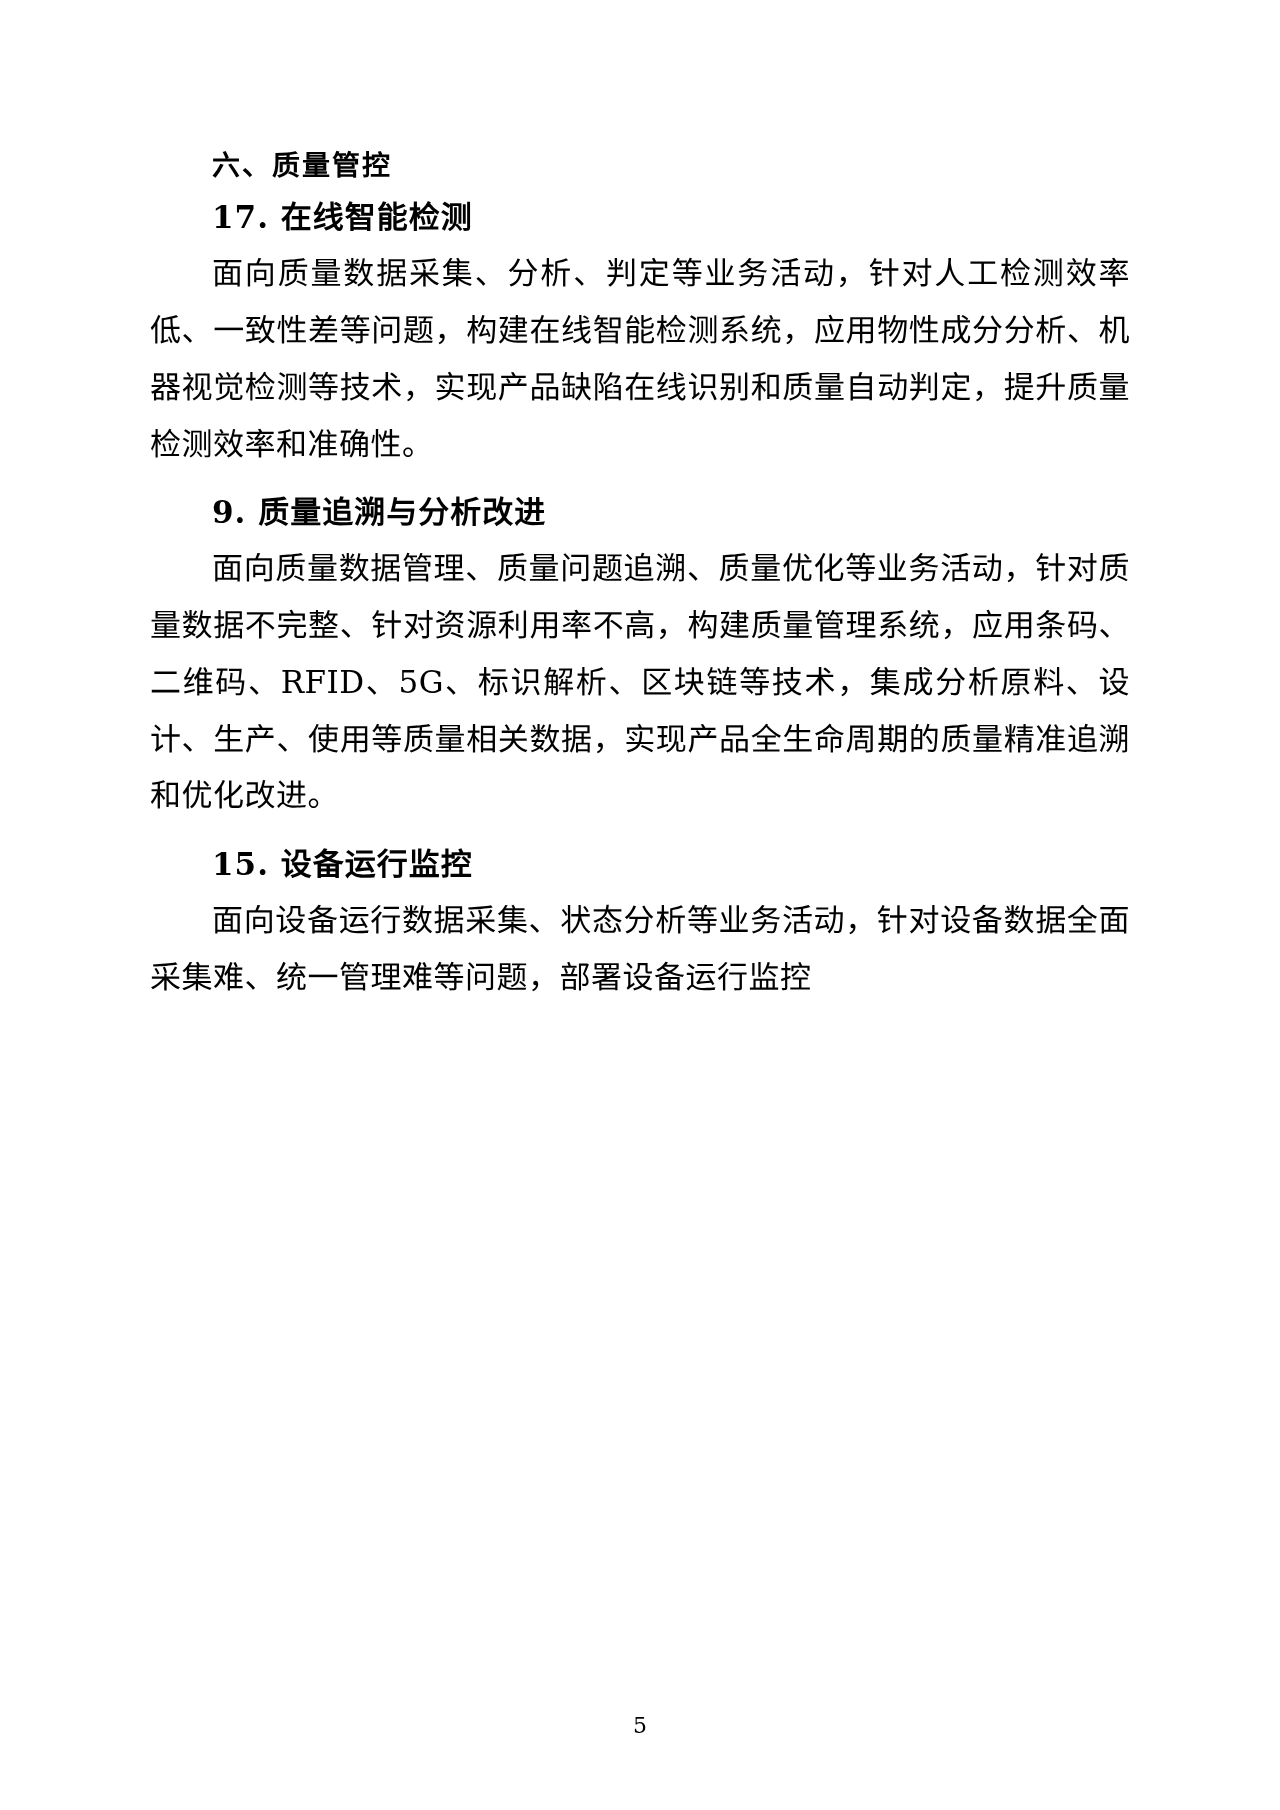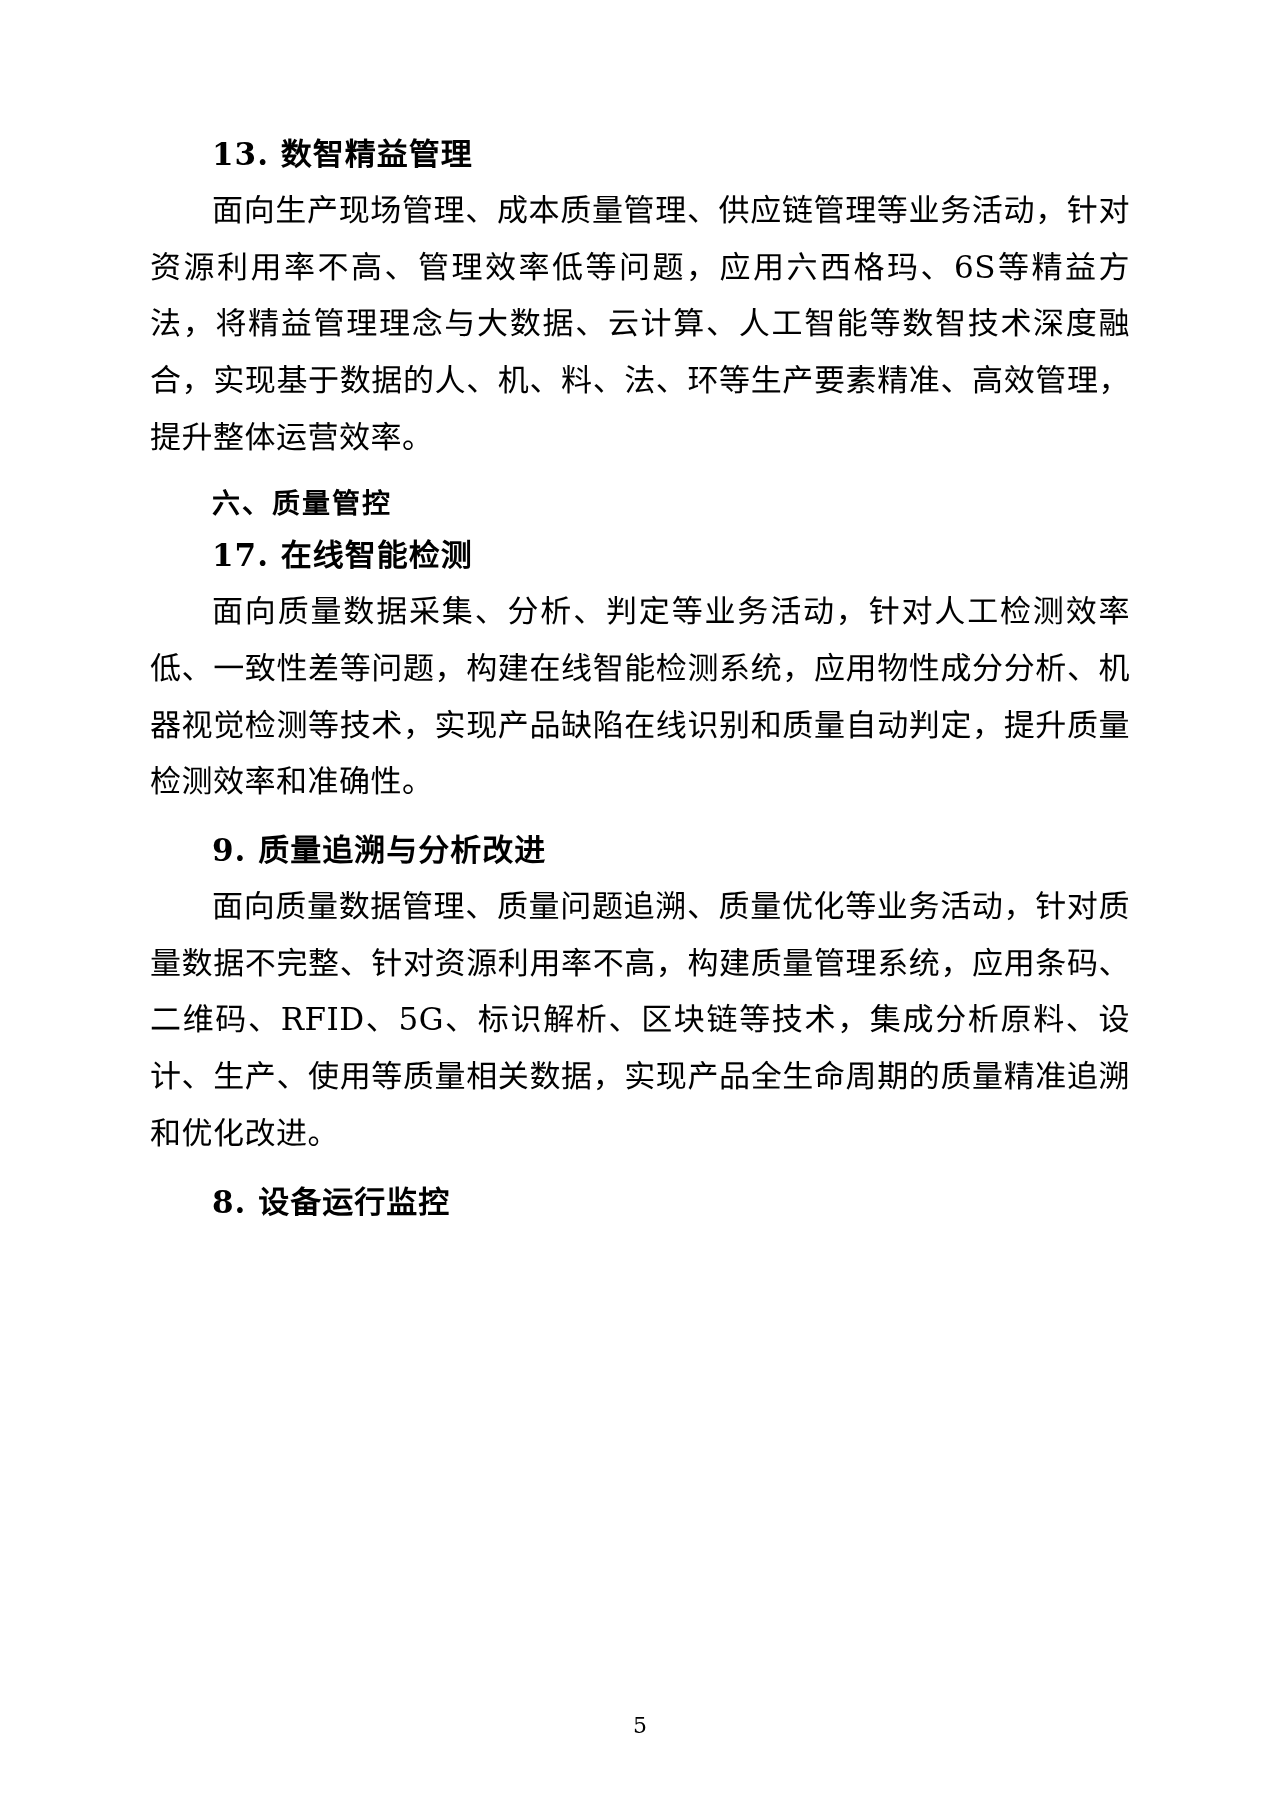--- a/index.html
+++ b/index.html
@@ -67,36 +67,33 @@
     font-size: 22px;
     font-family: "DejaVu Serif", "Liberation Serif", serif;
   }
 </style>
 </head>
 <body>
 
 <div class="page">
   <div class="doc-body">
 
-    <div class="block">
-      <p class="heading-num">13. 数智精益管理</p>
-      <p class="para">面向生产现场管理、成本质量管理、供应链管理等业务活动，针对资源利用率不高、管理效率低等问题，应用六西格玛、6S等精益方法，将精益管理理念与大数据、云计算、人工智能等数智技术深度融合，实现基于数据的人、机、料、法、环等生产要素精准、高效管理，提升整体运营效率。</p>
-    </div>
 
     <div class="block">
       <p class="heading-sec">六、质量管控</p>
       <p class="heading-num">17. 在线智能检测</p>
       <p class="para">面向质量数据采集、分析、判定等业务活动，针对人工检测效率低、一致性差等问题，构建在线智能检测系统，应用物性成分分析、机器视觉检测等技术，实现产品缺陷在线识别和质量自动判定，提升质量检测效率和准确性。</p>
     </div>
 
     <div class="block">
       <p class="heading-num">9. 质量追溯与分析改进</p>
       <p class="para">面向质量数据管理、质量问题追溯、质量优化等业务活动，针对质量数据不完整、针对资源利用率不高，构建质量管理系统，应用条码、二维码、RFID、5G、标识解析、区块链等技术，集成分析原料、设计、生产、使用等质量相关数据，实现产品全生命周期的质量精准追溯和优化改进。</p>
     </div>
 
     <div class="block">
-      <p class="heading-num">8. 设备运行监控</p>
+      <p class="heading-num">15. 设备运行监控</p>
+      <p class="para">面向设备运行数据采集、状态分析等业务活动，针对设备数据全面采集难、统一管理难等问题，部署设备运行监控</p>
     </div>
 
   </div>
 
   <div class="page-number">5</div>
 </div>
 
 </body></html>

